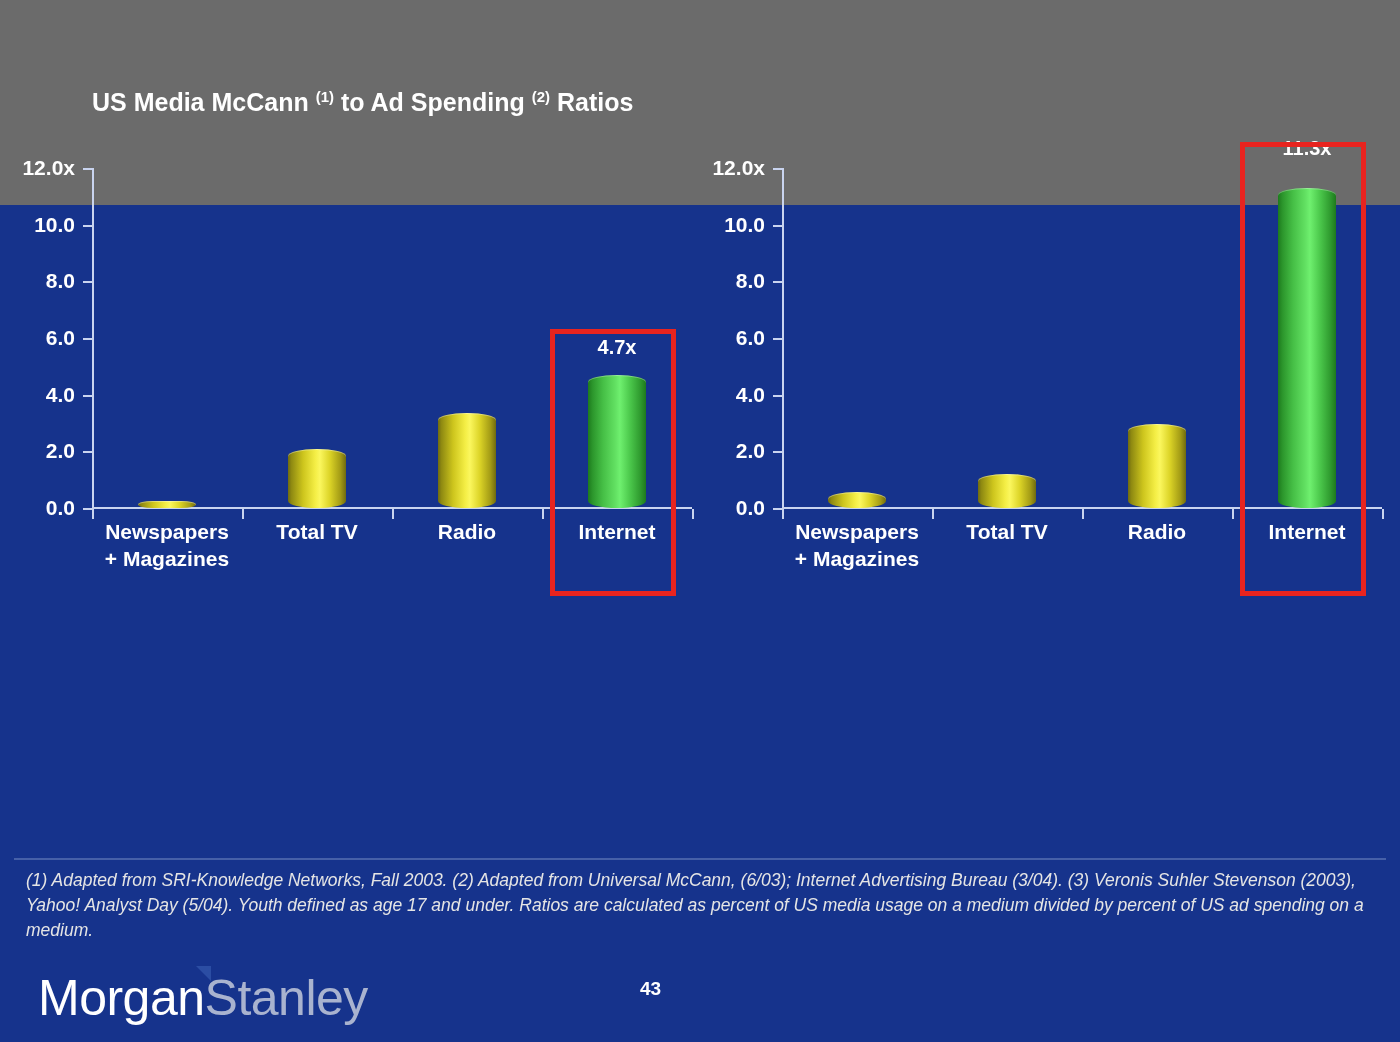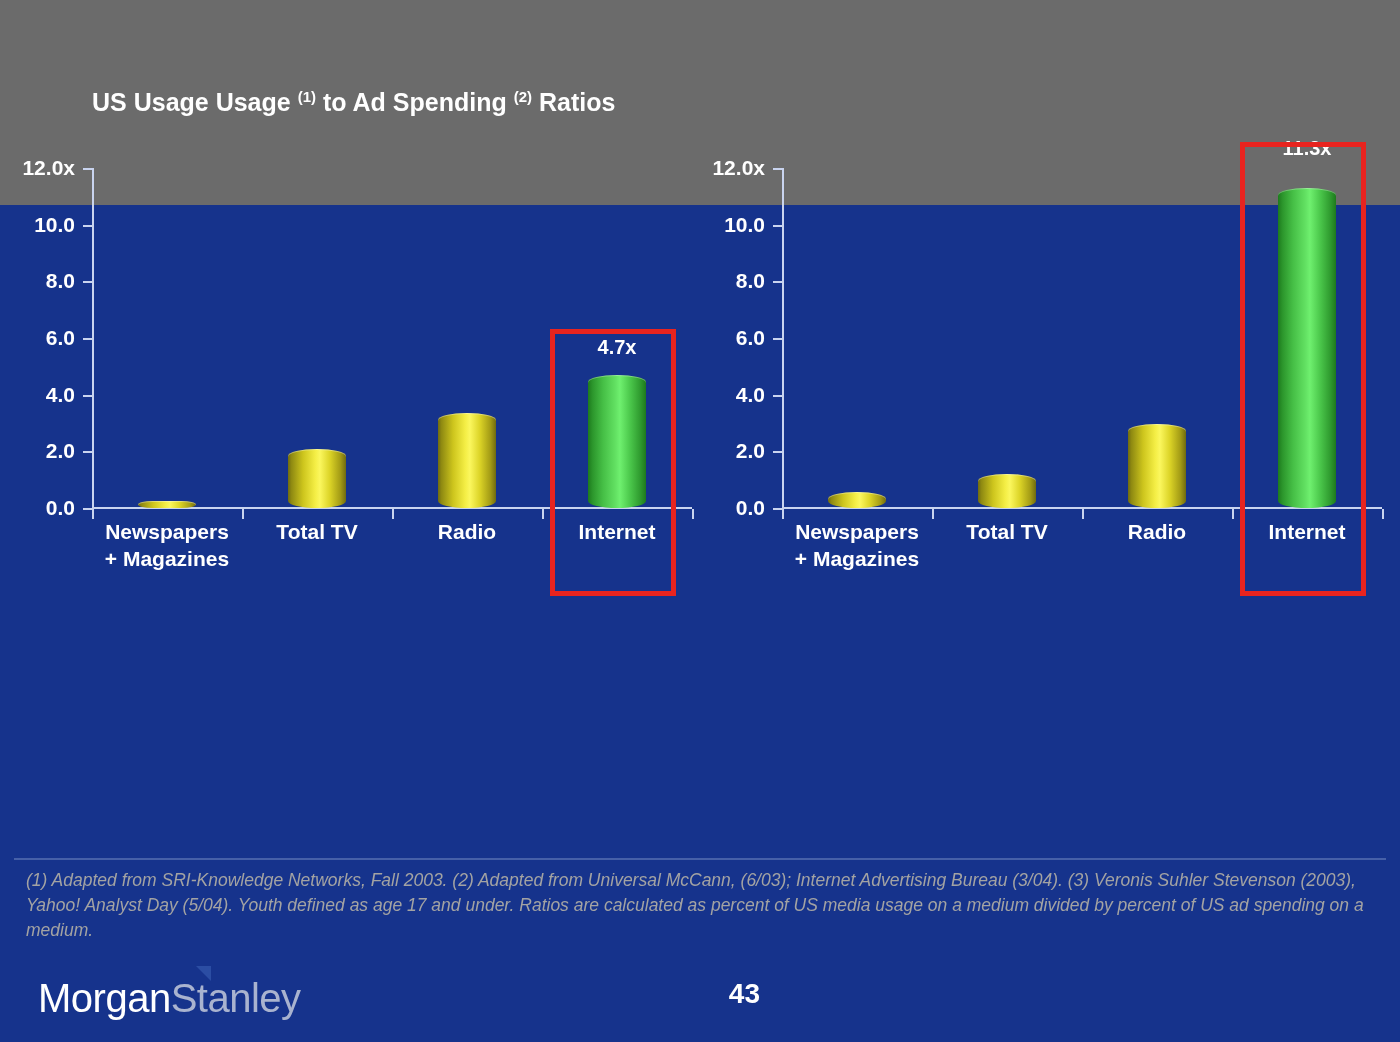--- a/index.html
+++ b/index.html
@@ -182,60 +182,60 @@
     background: #4660a8;
   }
   #rule-top    { top: 858px; }
   #rule-bottom { top: 944px; }
 
   .footnote {
     position: absolute;
     left: 26px;
     top: 868px;
     width: 1348px;
-    color: #a3a3a3;
+    color: #e5e5e5;
     font-size: 17.5px;
     font-style: italic;
     line-height: 25px;
   }
 
   
   .footer {
     position: absolute;
     left: 0; top: 942px;
     width: 1400px; height: 100px;
     background: #16338c;
   }
   .ms-logo {
     position: absolute;
     left: 38px;
     top: 975px;
-    font-size: 40px;
+    font-size: 50px;
     line-height: 46px;
     letter-spacing: -0.5px;
     white-space: nowrap;
   }
   .ms-morgan { color: #ffffff; }
   .ms-stanley { color: #a9b3cf; }
   .ms-tri {
     position: absolute;
     left: 196px;
     top: 966px;
     width: 0; height: 0;
     border-top: 15px solid #2b4da3;
     border-left: 15px solid transparent;
   }
   .page-num {
     position: absolute;
     left: 640px;
     top: 978px;
     width: 120px;
-    text-align: right;
-    color: #ffffff;
-    font-size: 28px;
+    text-align: left;
+    color: #ffffff;
+    font-size: 19px;
     font-weight: bold;
   }
   .brand {
     position: absolute;
     right: 42px;
     top: 960px;
     display: flex;
     align-items: center;
     gap: 14px;
   }
@@ -250,21 +250,21 @@
 <body>
 
 <div id="slide">
 
   <div class="header-band"></div>
 
   <div class="body-area"></div>
 
   <div class="chart-panel" id="panel-left">
     <div class="chart-title">
-      <span>US Usage Usage </span><sup>(1)</sup><span> to Ad Spending </span><sup>(2)</sup><span> Ratios</span>
+      <span>US Media McCann </span><sup>(1)</sup><span> to Ad Spending </span><sup>(2)</sup><span> Ratios</span>
     </div>
     <div class="plot">
       <div class="axis-line-v"></div>
       <div class="axis-line-h"></div>
     <div class="ytick" style="top: 0px;"></div>
         <div class="ytick-label" style="top: 0px;">12.0x</div>
         <div class="ytick" style="top: 56.6667px;"></div>
         <div class="ytick-label" style="top: 56.6667px;">10.0</div>
         <div class="ytick" style="top: 113.333px;"></div>
         <div class="ytick-label" style="top: 113.333px;">8.0</div>

